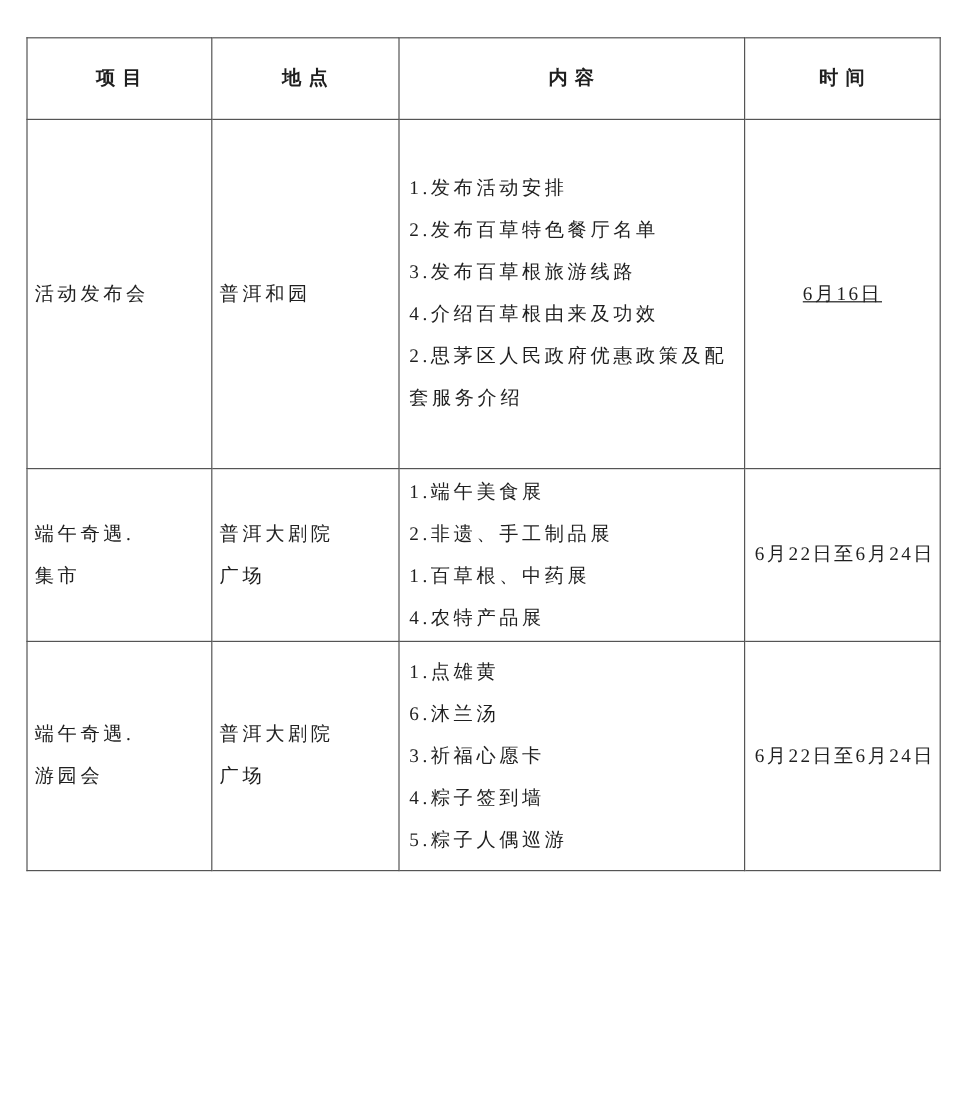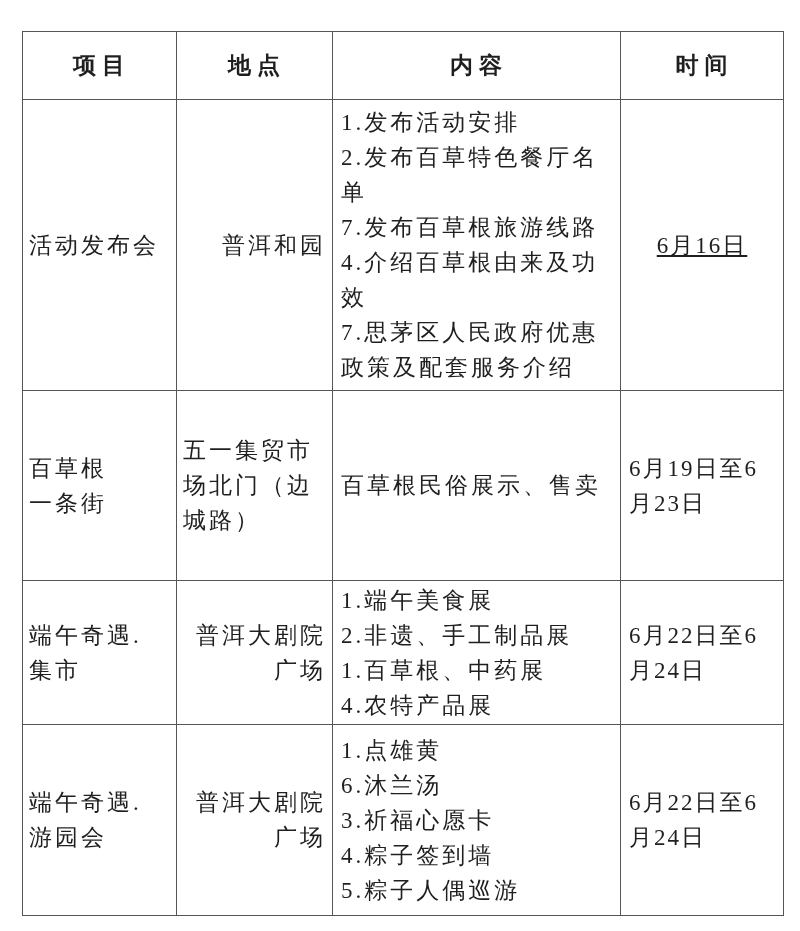--- a/index.html
+++ b/index.html
@@ -12,21 +12,21 @@
     color: #1f1f1f;
   }
   table.schedule {
     border-collapse: collapse;
     table-layout: fixed;
     width: 761px;
     margin: 31px 0 0 22px;
   }
   td, th {
     border: 1px solid #555555;
-    font-size: 23px;
+    font-size: 16px;
     line-height: 35px;
     font-weight: normal;
     vertical-align: middle;
     overflow: hidden;
   }
   th.hdr {
     height: 65px;
     font-weight: bold;
     text-align: center;
     letter-spacing: 6px;
@@ -38,21 +38,21 @@
   tr.r3 td { height: 143px; }
   tr.r4 td { height: 190px; }
 
   td.cell-project {
     text-align: left;
     white-space: pre-line;
     letter-spacing: 3px;
     padding: 0 6px;
   }
   td.cell-location {
-    text-align: right;
+    text-align: left;
     white-space: pre-line;
     letter-spacing: 3px;
     padding: 0 6px;
   }
   tr.r2 td.cell-location {
     text-align: left;
     white-space: normal;
   }
   td.cell-content {
     text-align: left;
@@ -89,34 +89,25 @@
       <th class="hdr">时间</th>
     </tr>
   </thead>
   <tbody>
     <tr class="r1">
       <td class="cell-project">活动发布会</td>
       <td class="cell-location">普洱和园</td>
       <td class="cell-content">
           <div class="content-line">1.发布活动安排</div>
           <div class="content-line">2.发布百草特色餐厅名单</div>
-          <div class="content-line">7.发布百草根旅游线路</div>
+          <div class="content-line">3.发布百草根旅游线路</div>
           <div class="content-line">4.介绍百草根由来及功效</div>
-          <div class="content-line">7.思茅区人民政府优惠政策及配套服务介绍</div>
+          <div class="content-line">2.思茅区人民政府优惠政策及配套服务介绍</div>
         </td>
       <td class="cell-time">6月16日</td>
-    </tr>
-    <tr class="r2">
-      <td class="cell-project">百草根
-一条街</td>
-      <td class="cell-location">五一集贸市场北门（边城路）</td>
-      <td class="cell-content">
-          <div class="content-line">百草根民俗展示、售卖</div>
-        </td>
-      <td class="cell-time">6月19日至6月23日</td>
     </tr>
     <tr class="r3">
       <td class="cell-project">端午奇遇.
 集市</td>
       <td class="cell-location">普洱大剧院
 广场</td>
       <td class="cell-content">
           <div class="content-line">1.端午美食展</div>
           <div class="content-line">2.非遗、手工制品展</div>
           <div class="content-line">1.百草根、中药展</div>

